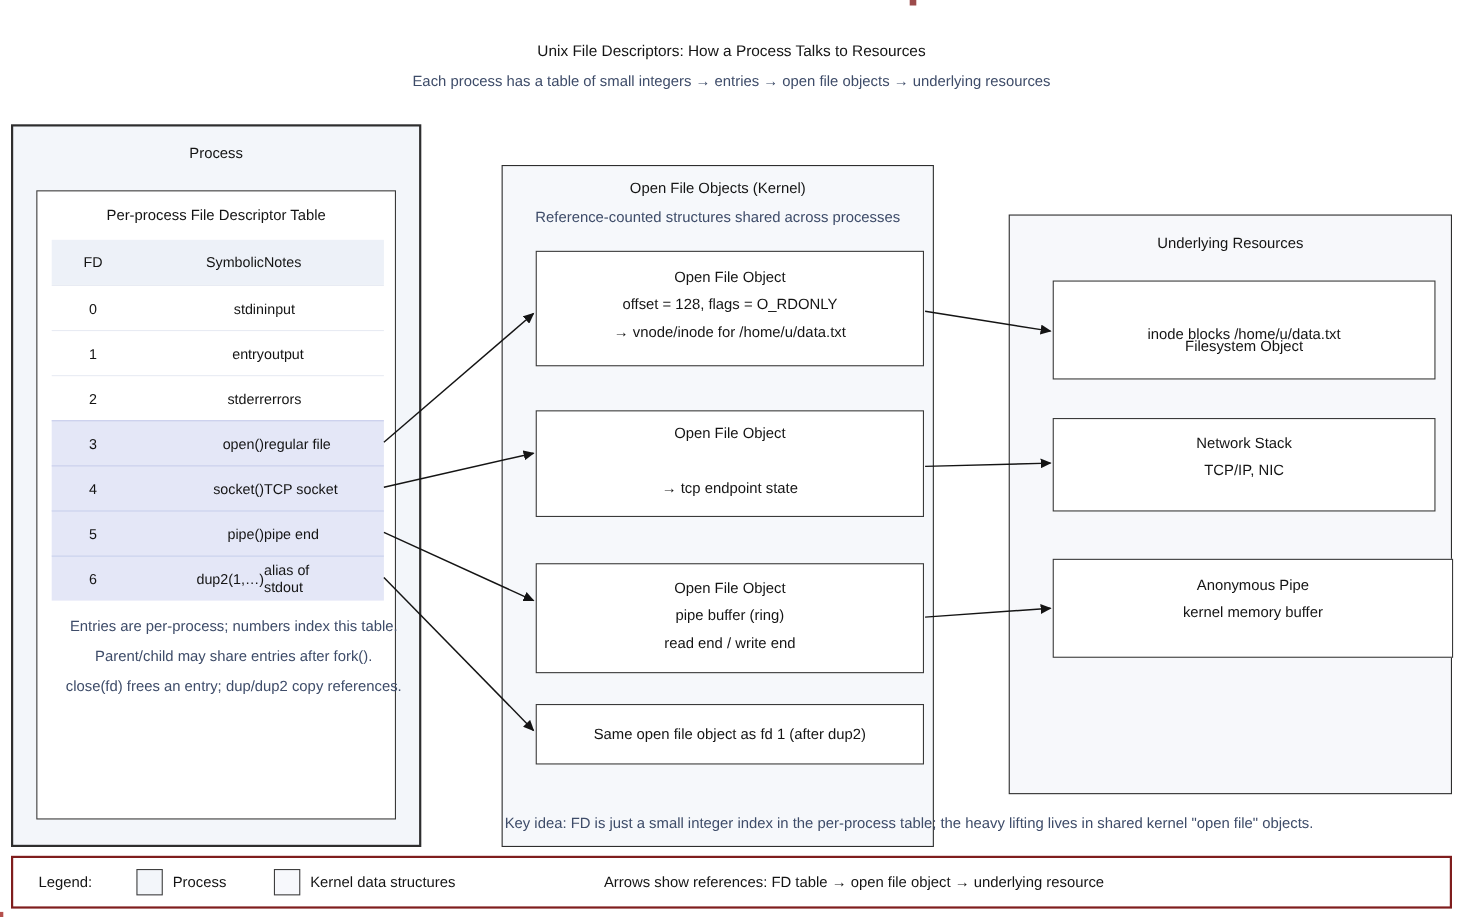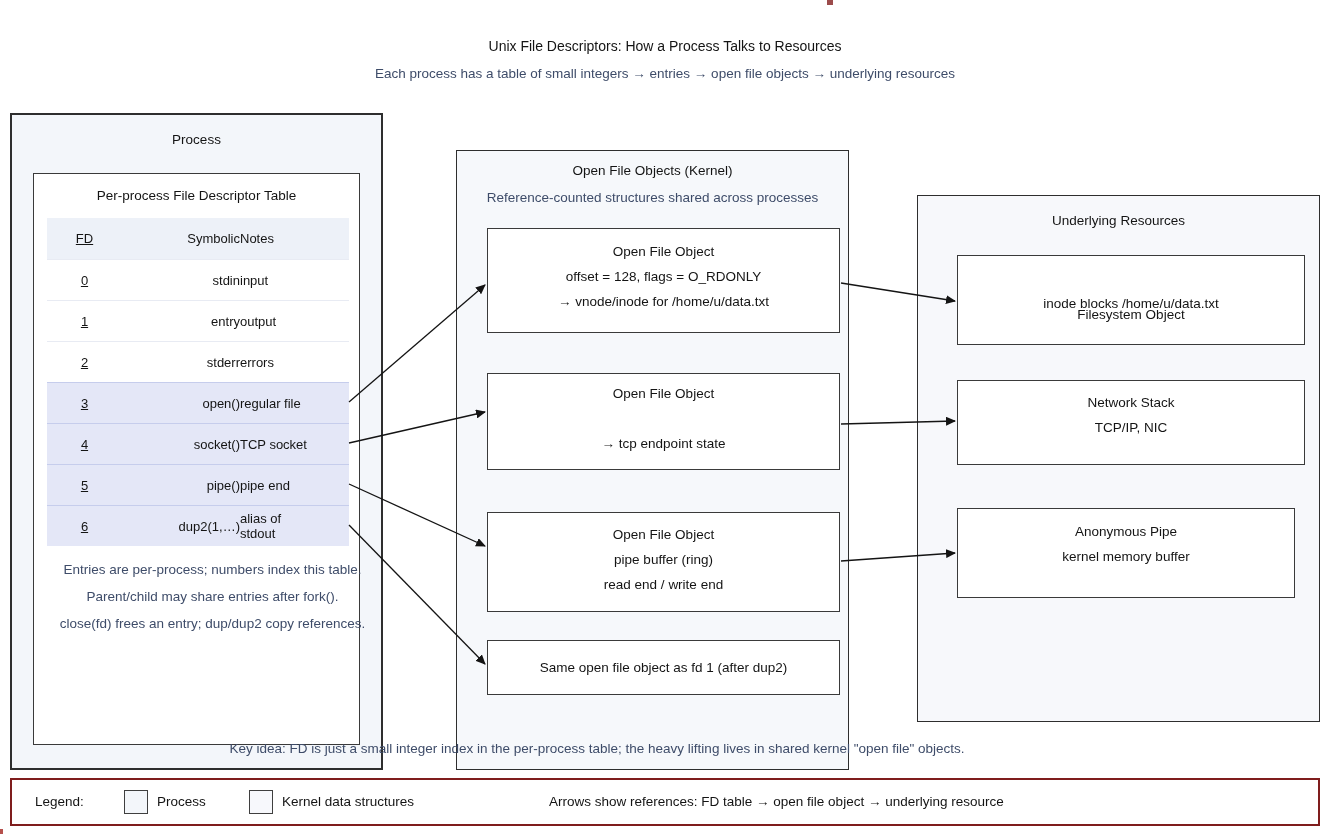--- a/index.html
+++ b/index.html
@@ -32,40 +32,40 @@
   .fd-table-box { left:33px; top:173px; width:327px; height:572px; }
 
   .node-line { position:absolute; width:100%; text-align:center; font-size:13.5px; color:#141414; }
 
   
   .fd-table { position:absolute; left:47px; top:218px; width:302px; z-index:3; font-size:13px; }
   .fd-row { display:flex; height:41px; align-items:center; box-sizing:border-box; background:#ffffff; border-top:1px solid #e8ebf3; }
   .fd-row.header { background:#edf1f8; border-top:none; }
   .fd-row.hl { background:#e4e7f7; border-top:1px solid #c6cdec; }
   .fd-row.hl + .fd-row.hl { border-top:1px solid #c6cdec; }
-  .cell-fd { width:75px; text-align:center;text-decoration:underline; }
+  .cell-fd { width:75px; text-align:center; }
   .cell-sym { flex:1; text-align:right; }
   .cell-notes { width:109px; text-align:left; padding-right:34px; box-sizing:border-box; }
 
   .fd-notes { left:10px; top:556px; width:373px; font-size:13.5px; color:#3e4c69; line-height:27px; z-index:3;padding-left:16px; }
 
   
   .ofo-1 { left:487px; top:228px; width:353px; height:105px; }
   .ofo-2 { left:487px; top:373px; width:353px; height:97px; }
   .ofo-3 { left:487px; top:512px; width:353px; height:100px; }
   .ofo-4 { left:487px; top:640px; width:353px; height:55px; display:flex; align-items:center; justify-content:center; }
   .ofo-4 .single { font-size:13.5px; color:#141414; text-align:center; width:100%; }
 
   
   .res-1 { left:957px; top:255px; width:348px; height:90px; }
   .res-2 { left:957px; top:380px; width:348px; height:85px; }
-  .res-3 { left:957px; top:508px; width:338px; height:90px; }
-
-  
-  .key-idea { left:0; top:741px; width:1194px; font-size:13.5px; color:#3e4c69; z-index:6; }
+  .res-3 { left:957px; top:508px; width:364px; height:90px; }
+
+  
+  .key-idea { left:0; top:741px; width:1194px; font-size:13.5px; color:#3e4c69; z-index:6;text-align:right; }
 
   
   .legend-box { left:10px; top:778px; width:1310px; height:48px; background:#ffffff; border:2px solid #7f1d1d; box-sizing:border-box; z-index:2; }
   .legend-inner { position:relative; width:100%; height:100%; font-size:13.5px; }
   .legend-label { position:absolute; left:23px; top:14px; }
   .legend-swatch { position:absolute; top:10px; width:24px; height:24px; border:1.5px solid #3f3f3f; box-sizing:border-box; }
   .sw1 { left:112px; background:#f3f6fa; }
   .sw2 { left:237px; background:#f7f8fc; }
   .sw1-label { position:absolute; left:145px; top:14px; }
   .sw2-label { position:absolute; left:270px; top:14px; }

